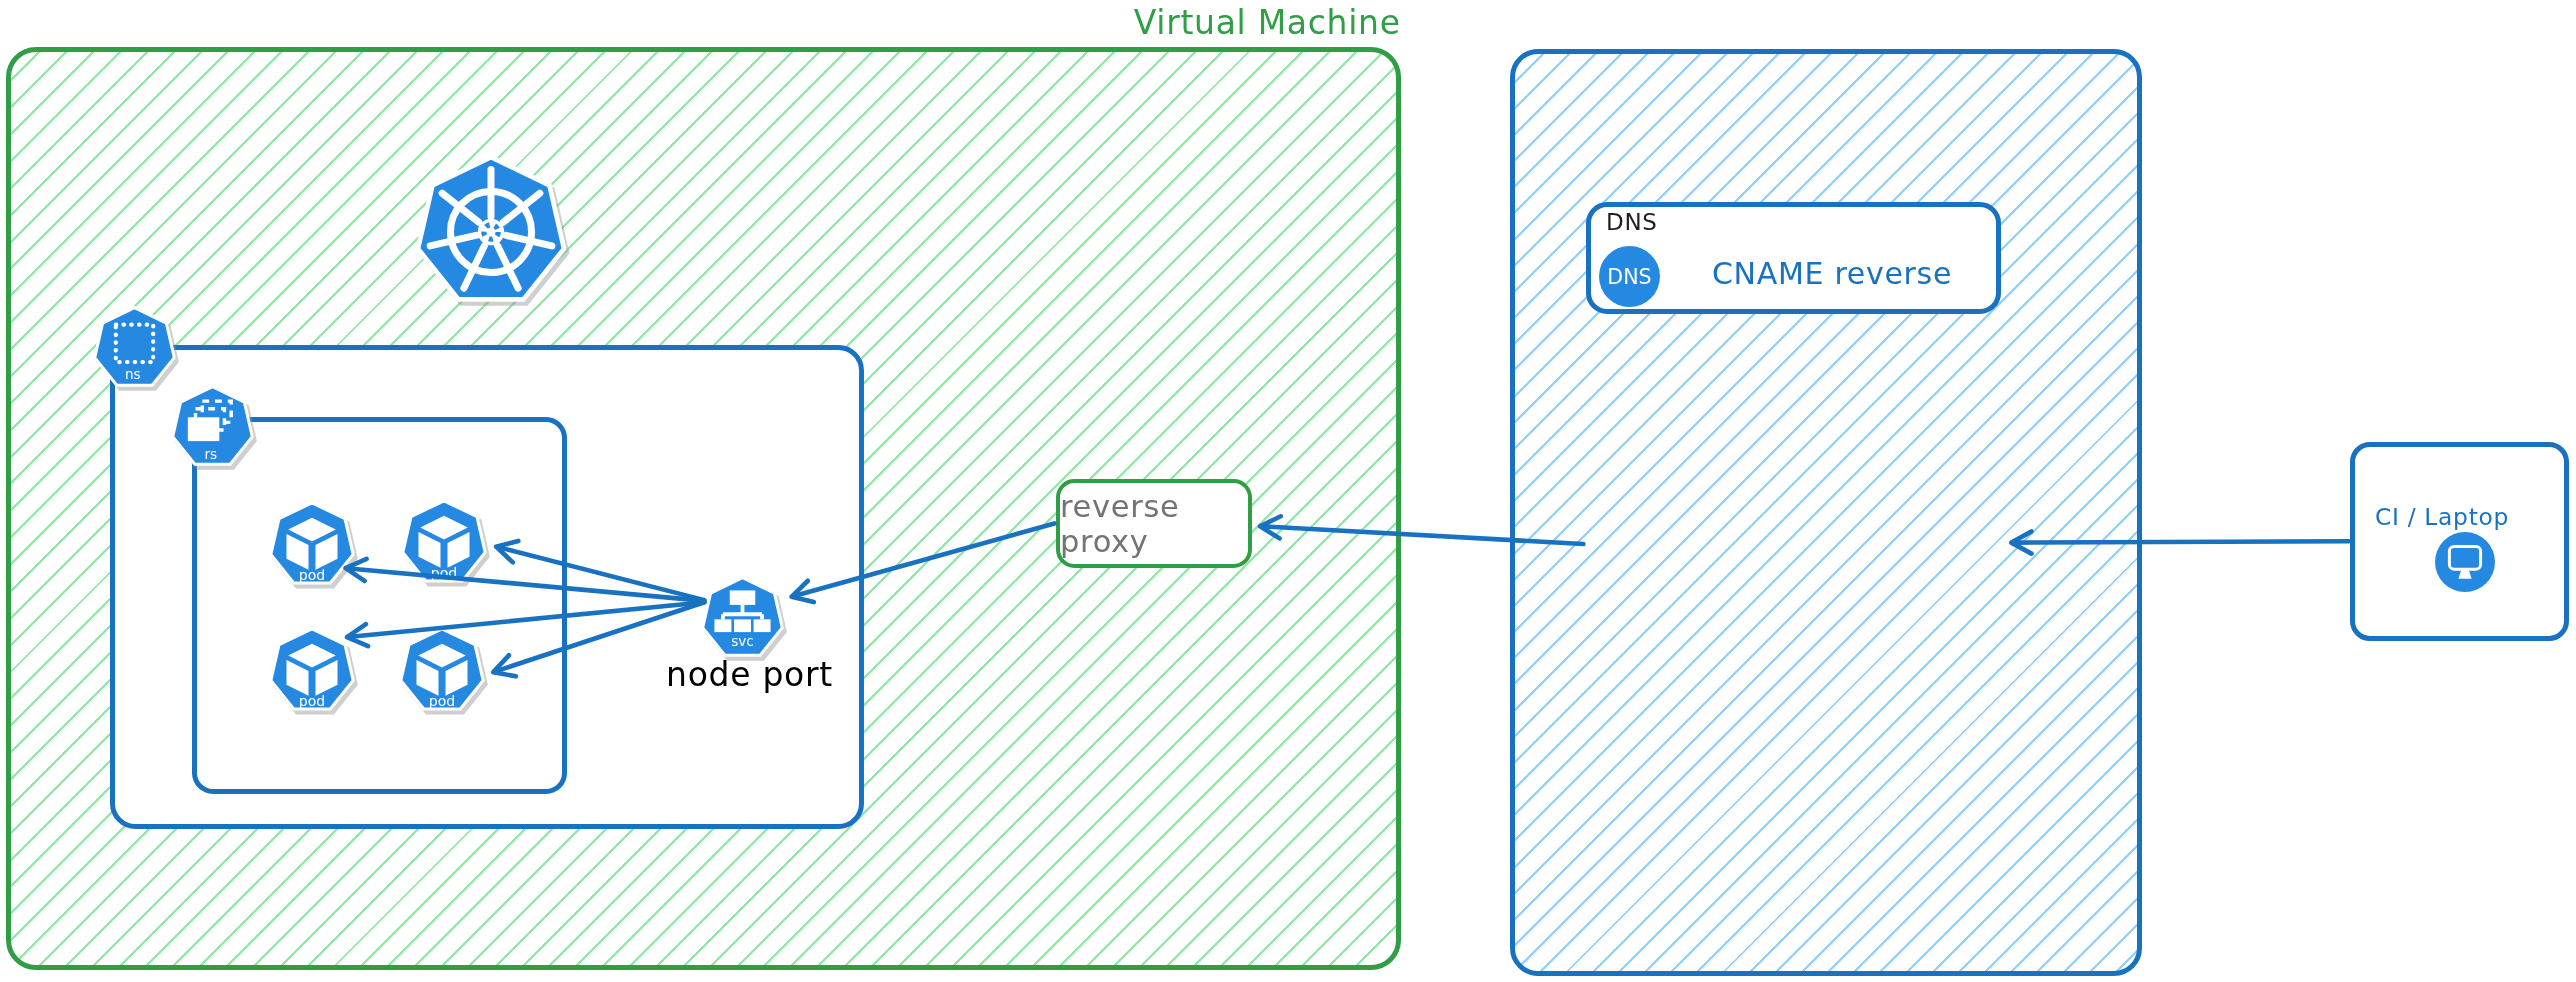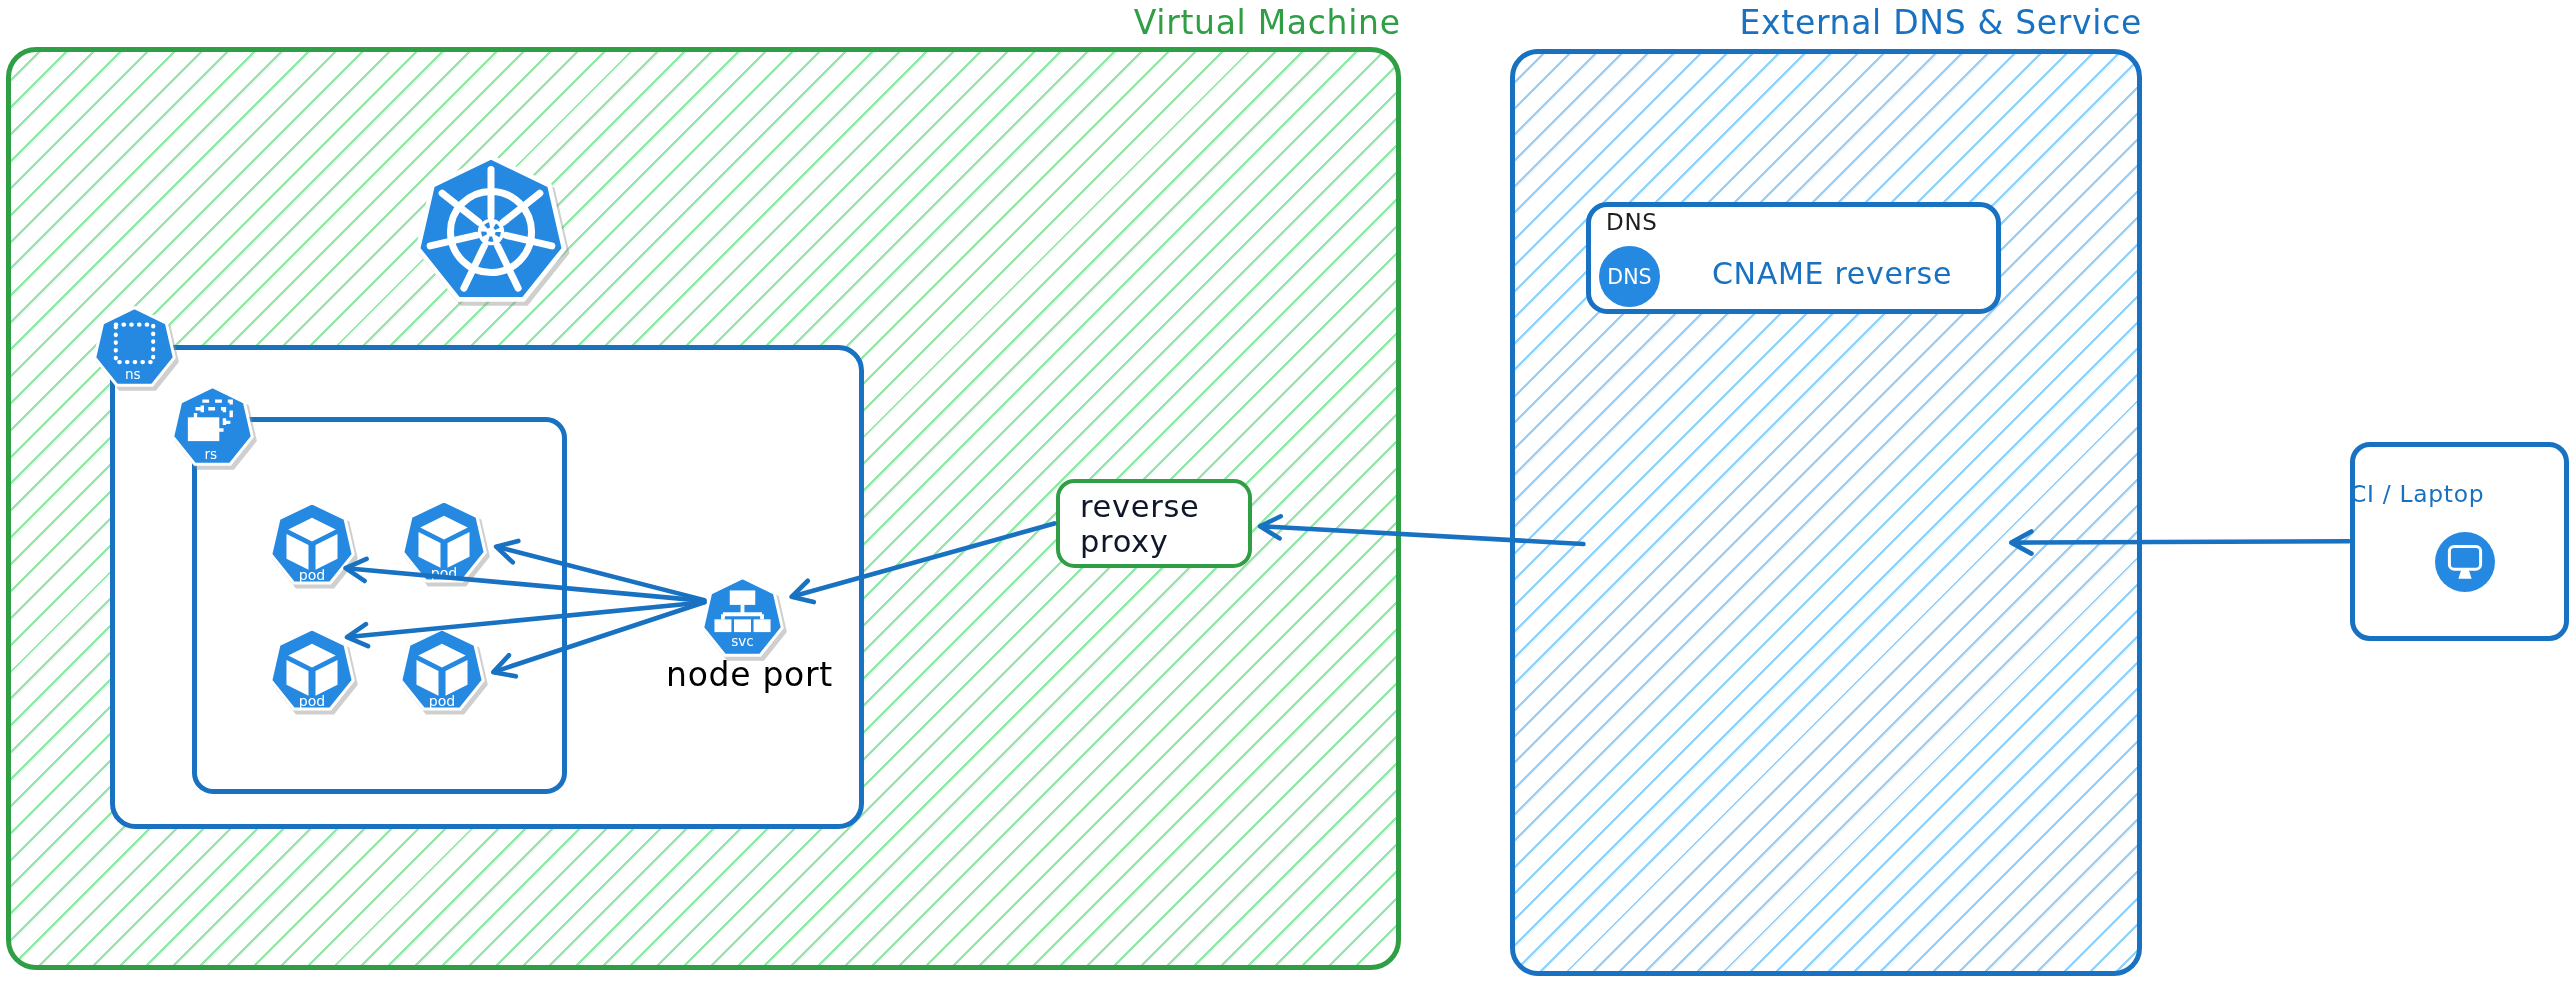--- a/index.html
+++ b/index.html
@@ -34,21 +34,21 @@
   .vm-title   { left:5.7px;    width:1395px; color:#2f9e44; }
   .ext-title  { left:1510px; width:632px;  color:#1971c2; }
   
   .panel { position:absolute; box-sizing:border-box; background:#ffffff; }
   .ns-box  { left:110px; top:345px; width:754px; height:484px; border:5.7px solid #1971c2; border-radius:25.6px; }
   .rs-box  { left:192px; top:417px; width:375px;  height:377px; border:5px solid #1971c2; border-radius:21px; }
   .rproxy-box {
     left:1056px; top:479px; width:196px; height:89px;
     border:4.3px solid #2f9e44; border-radius:18.5px;
     display:flex; align-items:center; justify-content:center;
-    color:#0f172a; font-size:30.5px; letter-spacing:0.7px;padding-left:20px;
+    color:#737373; font-size:30.5px; letter-spacing:0.7px;
   }
   .dns-box    { left:1586px; top:202px; width:415px; height:112px; border:5px solid #1971c2; border-radius:21px; }
   .worker-box {
     left:1586px; top:486px; width:415px; height:114px;
     border:5px solid #1971c2; border-radius:21px;
     display:flex; align-items:center; justify-content:center;
     color:#1971c2; font-size:30.5px; letter-spacing:0.7px;
   }
   .ci-box { left:2350px; top:442px; width:219px; height:199px; border:5px solid #1971c2; border-radius:20px; }
   
@@ -56,21 +56,21 @@
   .dns-badge {
     position:absolute; left:1599px; top:246px; width:61px; height:61px;
     border-radius:50%; background:#2589e2; color:#fff;
     display:flex; align-items:center; justify-content:center; font-size:20.6px;
   }
   .cname-label {
     position:absolute; left:1676px; top:256px; width:312px; text-align:center;
     color:#1971c2; font-size:30px; letter-spacing:0.7px;
   }
   .ci-label {
-    position:absolute; left:2350px; top:480px; width:184px; text-align:left;
+    position:absolute; left:2350px; top:503px; width:184px; text-align:center;
     color:#1971c2; font-size:23.4px; letter-spacing:0.7px;
   }
   .nodeport-label {
     position:absolute; left:650px; top:655px; width:199px; text-align:center;
     color:#000000; font-size:33px; letter-spacing:0.7px;
   }
   .ci-monitor {
     position:absolute; left:2435px; top:532px; width:60px; height:60px;
     border-radius:50%; background:#2589e2;
     display:flex; align-items:center; justify-content:center;
@@ -85,21 +85,20 @@
 </style>
 </head>
 <body>
 
 <div id="canvas">
 
   <div class="frame vm-frame z1"></div>
   <div class="frame-title vm-title z3">Virtual Machine</div>
 
   <div class="frame ext-frame z1"></div>
-  <div class="frame-title ext-title z3">External DNS &amp; Service</div>
 
   <div class="panel ns-box z2"></div>
   <div class="panel rs-box z3"></div>
 
   <div class="hepta z4" style="left:413px; top:154px;">
     <svg width="156" height="156" viewBox="0 0 100 100">
       <polygon points="50,2 87.5,20.1 96.8,60.7 70.8,93.2 29.2,93.2 3.2,60.7 12.5,20.1" fill="#2589e2" stroke="#ffffff" stroke-width="3"></polygon>
       <circle cx="50" cy="50" r="26" fill="none" stroke="#ffffff" stroke-width="4.5"></circle>
       <g stroke="#ffffff" stroke-width="4.5" stroke-linecap="round">
         <line x1="50" y1="40" x2="50" y2="10"></line>

